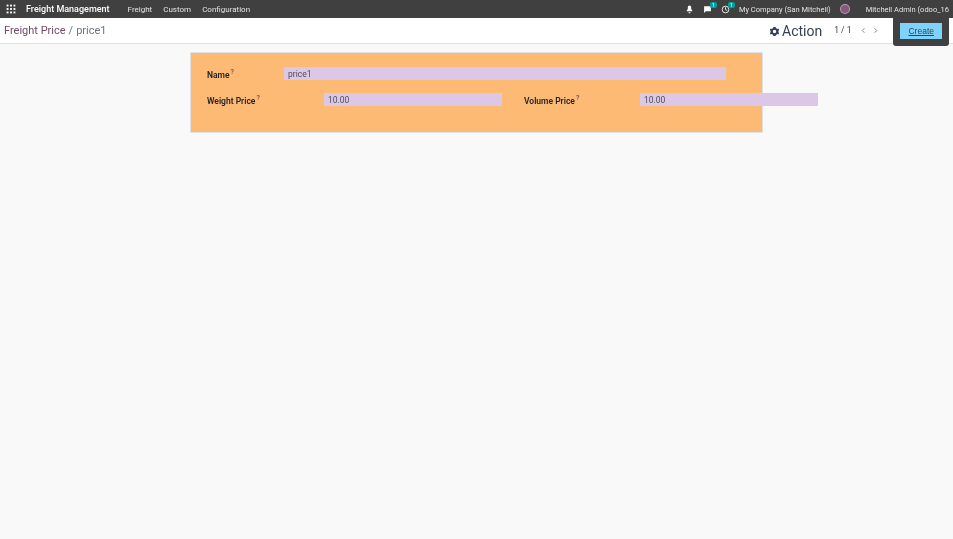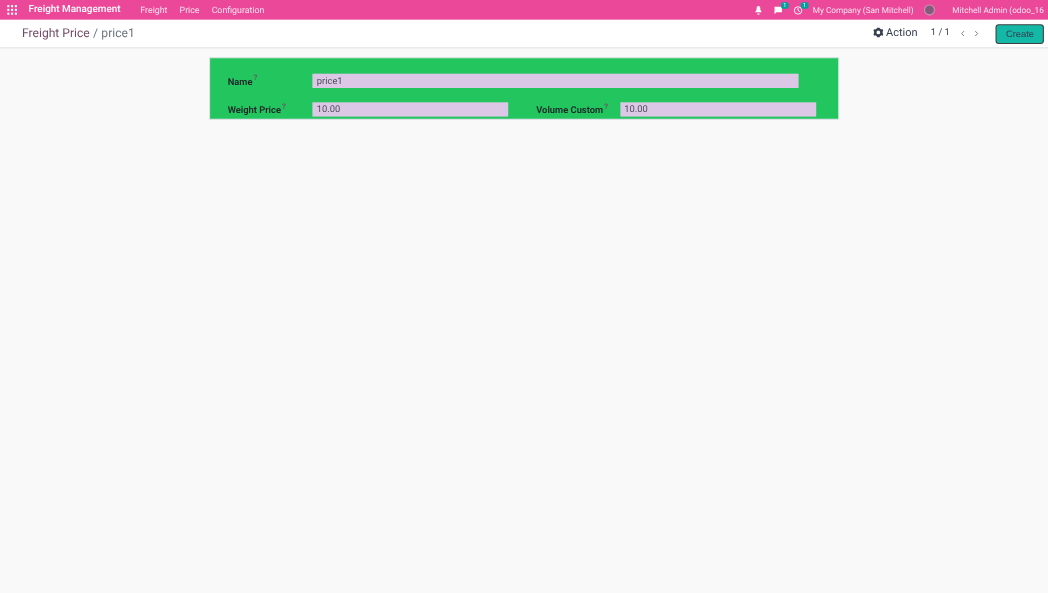--- a/index.html
+++ b/index.html
@@ -1,19 +1,19 @@
 <!DOCTYPE html>
 <html><head>
   <meta charset="utf-8">
   <style>
     * { margin: 0; padding: 0; box-sizing: border-box; }
     body { font-family: -apple-system, BlinkMacSystemFont, "Segoe UI", Roboto, "Helvetica Neue", Arial, sans-serif; background: #f9f9f9; width: 953px; height: 539px; overflow: hidden; }
 
     .navbar {
-      background: #ec4899;
+      background: #404040;
       height: 18px;
       display: flex;
       align-items: center;
       padding: 0 4px;
       color: white;
       font-size: 8px;
     }
     .navbar-left { display: flex; align-items: center; gap: 8px; }
     .apps-icon { width: 13px; height: 13px; display: flex; align-items: center; justify-content: center; cursor: pointer; }
     .apps-icon svg { width: 10px; height: 10px; }
@@ -32,48 +32,49 @@
 
     .control-panel {
       background: #fff;
       border-bottom: 1px solid #dee2e6;
       height: 26px;
       display: flex;
       align-items: center;
       padding: 0 4px;
     }
     .breadcrumb { display: flex; align-items: center; font-size: 11px; }
-    .breadcrumb-link { color: #714B67; cursor: pointer; margin-left: 16px; }
+    .breadcrumb-link { color: #714B67; cursor: pointer; }
     .breadcrumb-sep { color: #6c757d; margin: 0 3px; }
     .breadcrumb-current { color: #6c757d; }
 
     .cp-right { margin-left: auto; display: flex; align-items: center; gap: 12px; }
-    .action-btn { display: flex; align-items: center; gap: 3px; color: #374151; font-size: 10px; cursor: pointer; }
+    .action-btn { display: flex; align-items: center; gap: 3px; color: #374151; font-size: 14px; cursor: pointer; }
     .gear-icon svg { width: 9px; height: 9px; }
     .pager { display: flex; align-items: flex-start; gap: 6px; font-size: 8.5px; color: #374151; }
     .pager-nav { display: flex; }
     .pager-arrow { width: 12px; height: 12px; display: flex; align-items: center; justify-content: center; cursor: pointer; color: #6c757d; }
     .pager-arrow svg { width: 7px; height: 7px; }
     .create-btn {
-      border: 1px solid #404040;
-      background: #14b8a6;
+      border: 7px solid #404040;
+      background: #7dd3fc;
       color: #374151;
       font-size: 8.5px;
       padding: 3px 8px;
       border-radius: 3px;
       cursor: pointer;
+      text-decoration: underline;
     }
 
     .form-container {
       margin: 8px auto 0;
       width: 573px;
-      background: #22c55e;
+      background: #fdba74;
       border: 1px solid #dee2e6;
       border-radius: 1px;
-      padding: 14px 16px 2px;
+      padding: 14px 16px 26px;
     }
     .form-row { display: flex; align-items: center; margin-bottom: 13px; }
     .form-row:last-child { margin-bottom: 0; }
     .form-label {
       font-size: 8.5px;
       font-weight: 600;
       color: #212529;
       width: 77px;
       flex-shrink: 0;
     }
@@ -86,21 +87,21 @@
       color: #495057;
       padding: 3px 4px;
       height: 13px;
       border-radius: 0;
       flex: 1;
     }
     .name-input { width: 442px; flex: none; }
     .half-input { width: 178px; flex: none; }
 
     .two-col { display: flex; gap: 0; }
-    .col { display: flex; align-items: center; flex: 1; }
+    .col { display: flex; align-items: center; flex: 1; gap: 40px; }
     .col:first-child { margin-right: 22px; }
     .col .form-label { width: 77px; }
     .col:last-child .form-label { width: 76px; }
 
     input { outline: none; font-family: inherit; }
     input.form-input { background: #DDC7E6; }
   </style>
 </head>
 <body>
 
@@ -115,21 +116,21 @@
           <rect x="6.5" y="6.5" width="3" height="3"></rect>
           <rect x="12" y="6.5" width="3" height="3"></rect>
           <rect x="1" y="12" width="3" height="3"></rect>
           <rect x="6.5" y="12" width="3" height="3"></rect>
           <rect x="12" y="12" width="3" height="3"></rect>
         </svg>
     </span>
     <span class="app-title">Freight Management</span>
     <div class="nav-menu">
       <span class="nav-item">Freight</span>
-      <span class="nav-item">Price</span>
+      <span class="nav-item">Custom</span>
       <span class="nav-item">Configuration</span>
     </div>
   </div>
 
   <div class="navbar-right">
     <span class="sys-icon">
       <svg viewBox="0 0 16 16" fill="white">
           <path d="M8 1a3 3 0 0 0-3 3v3L3 10v1h10v-1l-2-3V4a3 3 0 0 0-3-3zm0 14a2 2 0 0 0 2-2H6a2 2 0 0 0 2 2z"></path>
         </svg>
     </span>
@@ -193,17 +194,17 @@
   <div class="form-row">
     <label class="form-label"><span>Name</span><span class="req-mark">?</span></label>
     <input class="form-input name-input" value="price1" style="">
   </div>
   <div class="two-col">
     <div class="col">
       <label class="form-label"><span>Weight Price</span><span class="req-mark">?</span></label>
       <input class="form-input half-input" value="10.00" style="">
     </div>
     <div class="col">
-      <label class="form-label"><span>Volume Custom</span><span class="req-mark">?</span></label>
+      <label class="form-label"><span>Volume Price</span><span class="req-mark">?</span></label>
       <input class="form-input half-input" value="10.00" style="">
     </div>
   </div>
 </div>
 
 </body></html>

